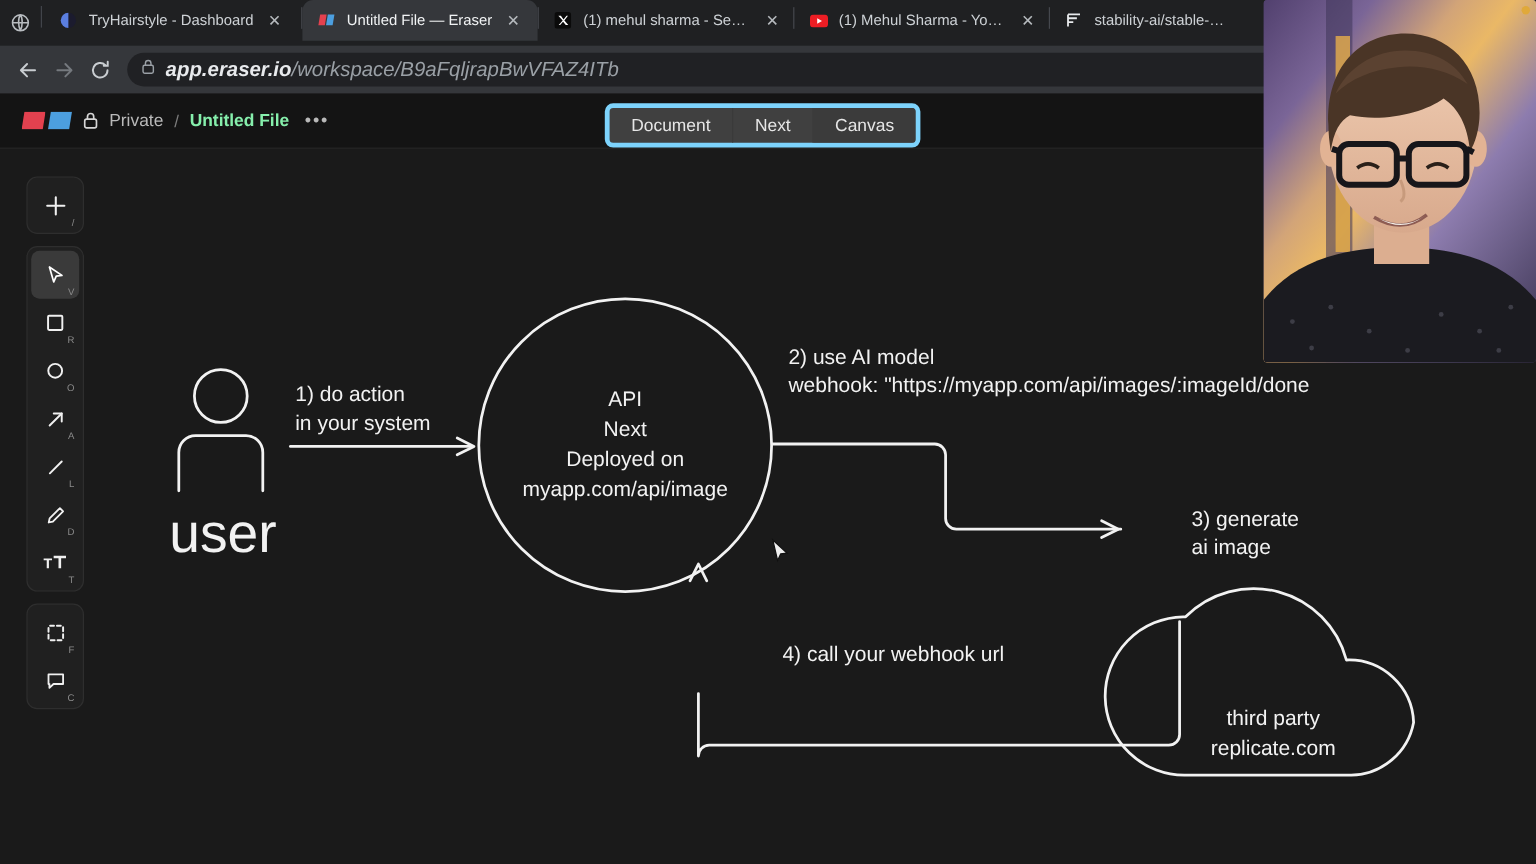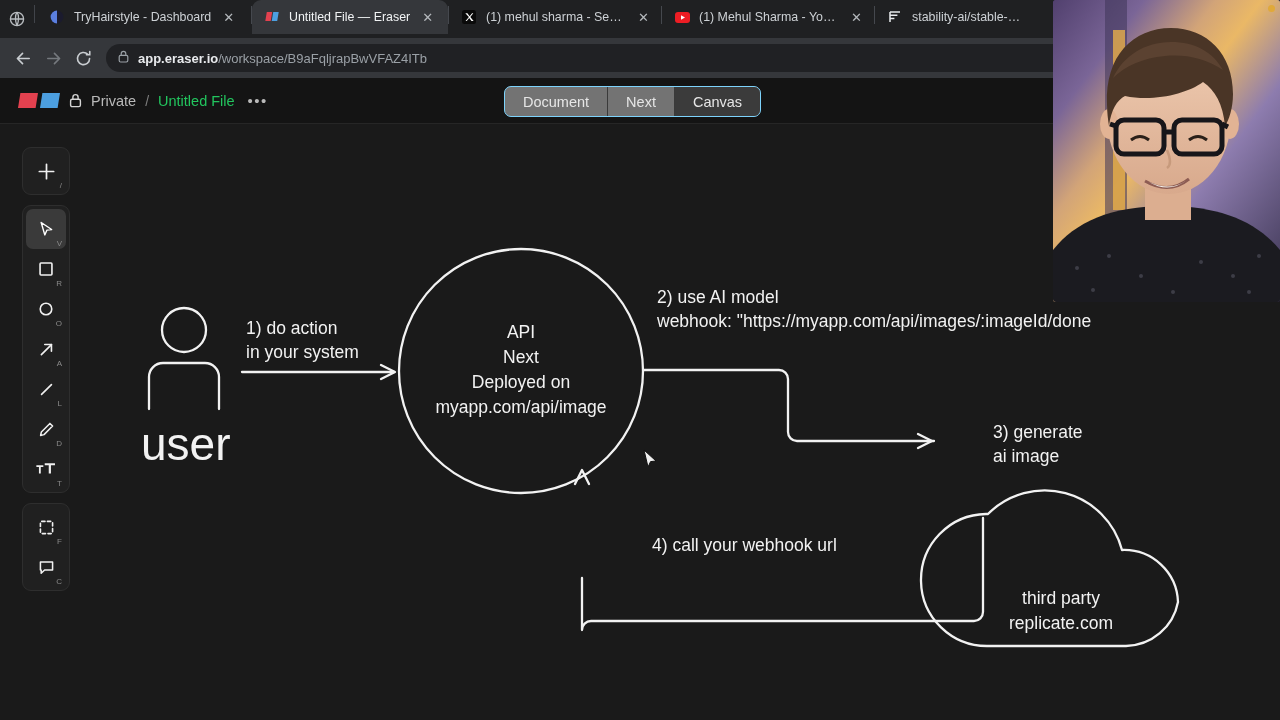--- a/index.html
+++ b/index.html
@@ -42,43 +42,43 @@
     position: absolute; top: 38px; left: 0; width: 1280px; height: 40px;
     background: #35373b; display: flex; align-items: center; padding: 0 8px;
   }
   .navbtn { width: 30px; height: 30px; display:flex; align-items:center; justify-content:center; color:#c9cdd1; border-radius: 50%; }
   .navbtn.dim { color: #75797e; }
   .omnibox {
     flex: 1; height: 28px; background: #202124; border-radius: 14px;
     display: flex; align-items: center; padding: 0 12px; gap: 9px; margin: 0 6px 0 8px;
     min-width: 0;
   }
-  .omnibox .url { font-size: 13px; color: #9aa0a6; white-space: nowrap; overflow: hidden; }
+  .omnibox .url { font-size: 17px; color: #9aa0a6; white-space: nowrap; overflow: hidden; font-style: italic; }
   .omnibox .url b { color: #e8eaed; font-weight: 700; }
   .omni-right { display: flex; align-items: center; gap: 2px; margin-left: 4px; }
 
   
   .app-header {
     position: absolute; top: 78px; left: 0; width: 1280px; height: 46px;
     background: #141414; display: flex; align-items: center; border-bottom: 1px solid #262626;
   }
   .brand-left { display: flex; align-items: center; gap: 9px; padding-left: 18px; }
   .logo { display: flex; gap: 2px; }
   .logo .sl { width: 20px; height: 15px; }
   .logo .red { background: #e3414f; clip-path: polygon(12% 0, 100% 0, 88% 100%, 0 100%); }
   .logo .blue { background: #4c9fe0; clip-path: polygon(12% 0, 100% 0, 88% 100%, 0 100%); }
   .crumb { font-size: 14.5px; color: #b9b9b9; text-align: center; }
-  .crumb.strong { color: #22c55e; font-weight: 400; }
+  .crumb.strong { color: #86efac; font-weight: 700; }
   .crumb-sep { color: #7d7d7d; font-size: 14px; }
   .dots { color: #b9b9b9; letter-spacing: 1.5px; font-size: 15px; padding: 0 4px; }
 
   .seg {
     position: absolute; left: 504px; top: 86px;
-    display: flex; border: 1px solid #7dd3fc; border-radius: 7px; overflow: hidden;
-    background: #737373;
+    display: flex; border: 4px solid #7dd3fc; border-radius: 7px; overflow: hidden;
+    background: #404040;
   }
   .seg-btn {
     padding: 0 18px; height: 29px; display: flex; align-items: center;
     font-size: 14.5px; color: #e6e6e6; border-right: 1px solid #3a3a3a;
   }
   .seg-btn:last-child { border-right: none; }
   .seg-btn.active { background: #3b3b3b; }
 
   .slack-btn {
     position: absolute; left: 884px; top: 86px; height: 29px;

